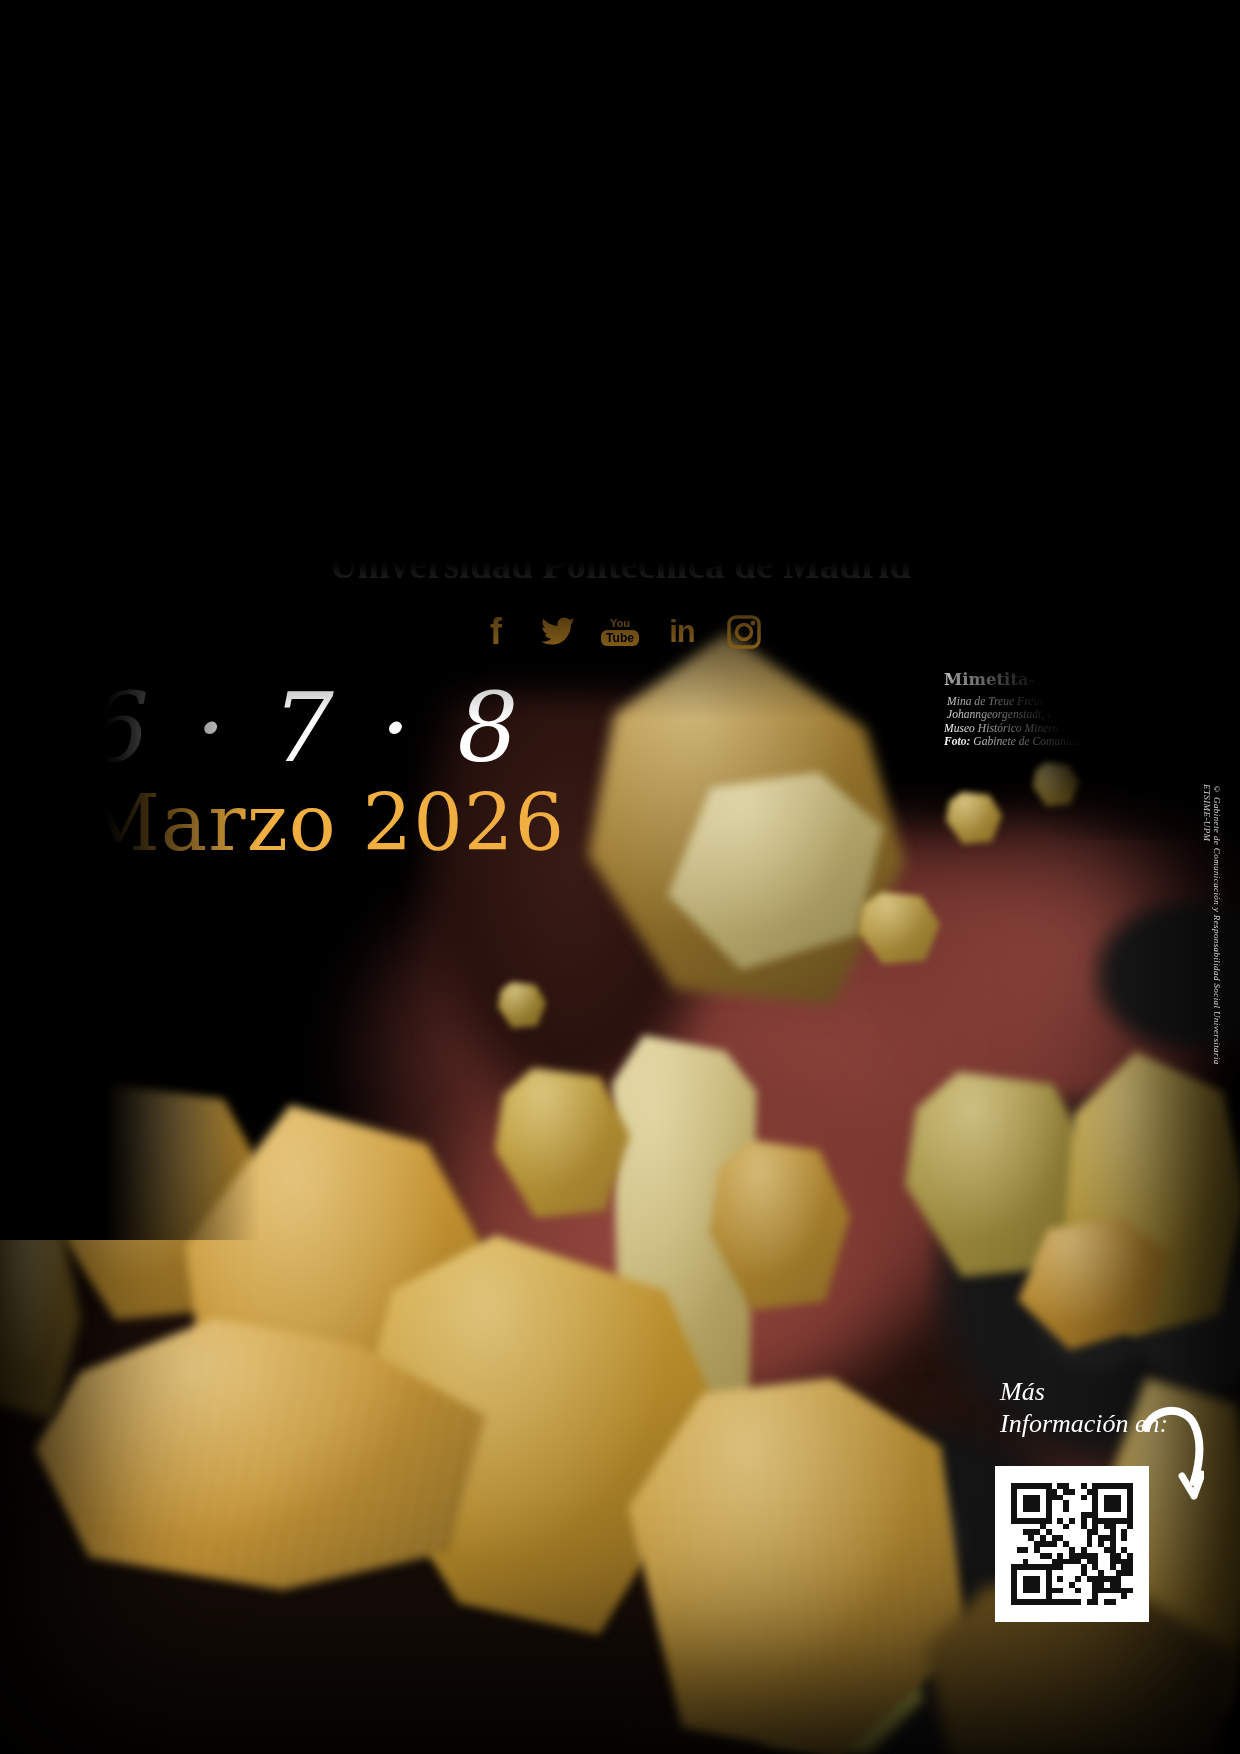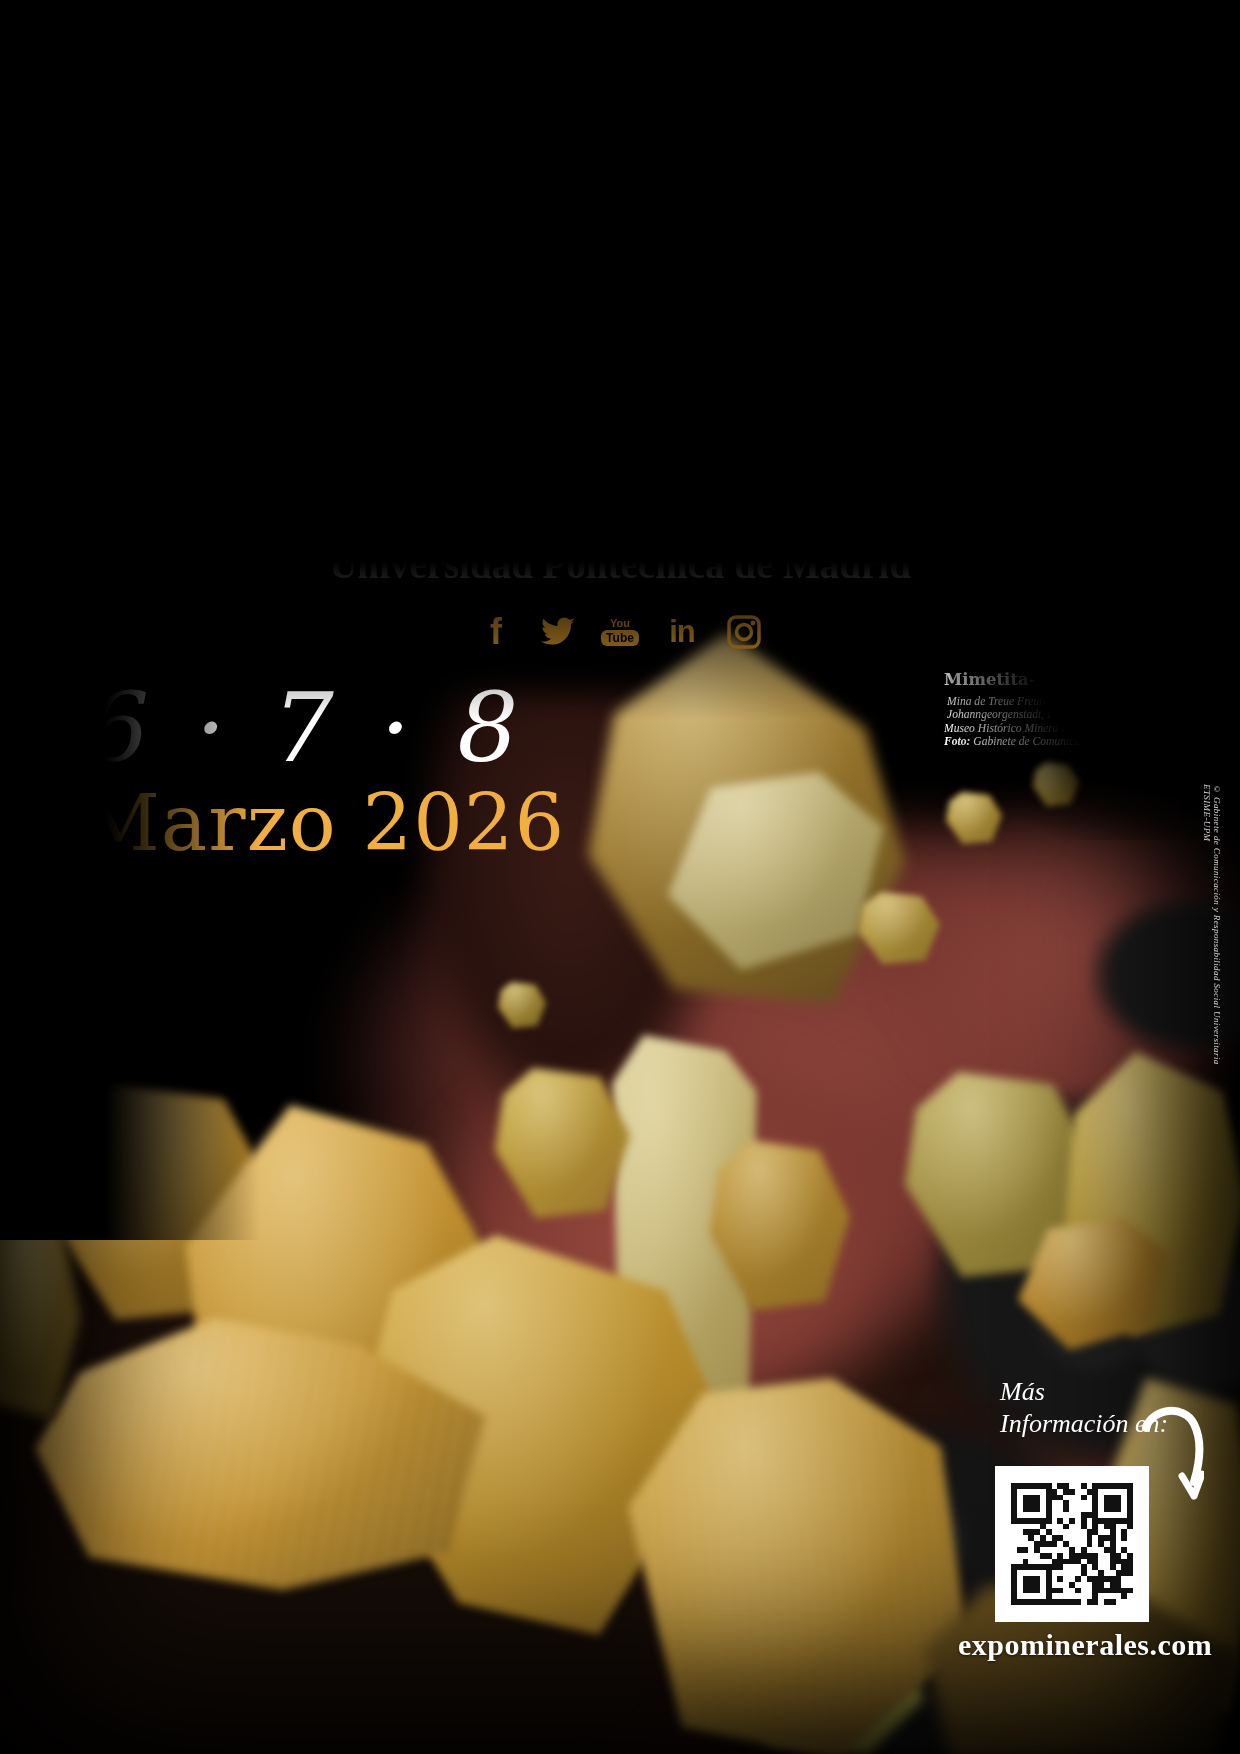--- a/index.html
+++ b/index.html
@@ -553,15 +553,14 @@
           <rect x="9" y="20" width="1" height="1"></rect>
           <rect x="10" y="20" width="1" height="1"></rect>
           <rect x="11" y="20" width="1" height="1"></rect>
           <rect x="13" y="20" width="1" height="1"></rect>
           <rect x="14" y="20" width="1" height="1"></rect>
           <rect x="16" y="20" width="1" height="1"></rect>
           <rect x="17" y="20" width="1" height="1"></rect>
         </g>
       </svg>
   </div>
-  <div class="abs" id="website">expominerales.com</div>
 
 </div>
 
 </body></html>

